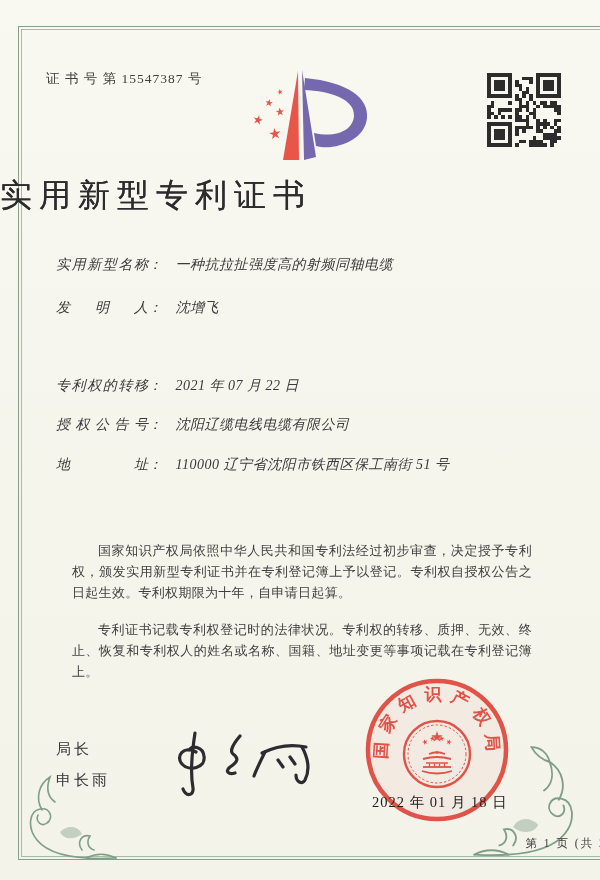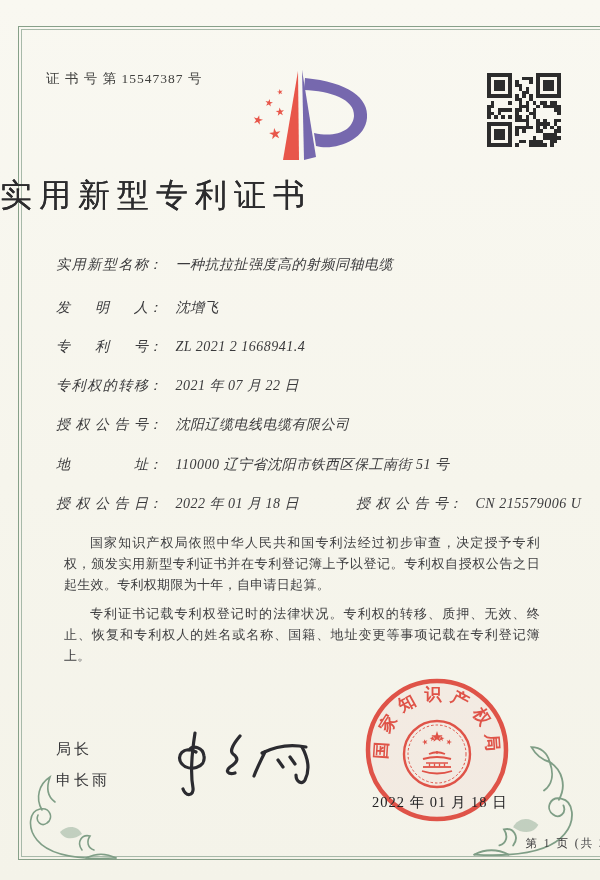--- a/index.html
+++ b/index.html
@@ -38,21 +38,21 @@
     display:inline-block;width:92px;vertical-align:top;
     text-align:justify;text-align-last:justify;text-justify:inter-character;
   }
   .fcolon{display:inline-block;}
   .fvalue{margin-left:10px;letter-spacing:.5px;}
   .grant-right{position:absolute;left:300px;top:0;}
   .paras{
     position:absolute;left:56px;top:524px;width:492px;
     font-size:13px;line-height:21px;color:#3f3f41;text-align:justify;
   }
-  .paras p{margin:8px;text-indent:2em;letter-spacing:.3px;}
+  .paras p{margin:16px;text-indent:2em;letter-spacing:.3px;}
   .signoff{position:absolute;left:56px;font-size:15px;color:#353537;letter-spacing:3px;}
   .sig{position:absolute;left:162px;top:712px;}
   .seal{position:absolute;left:364px;top:677px;width:146px;height:146px;}
   .seal-date{
     position:absolute;left:372px;top:793px;font-size:14.5px;color:#232325;
     letter-spacing:1px;font-weight:500;white-space:nowrap;
   }
   .footer{
     position:absolute;left:0;right:0;top:836px;text-align:right;
     font-size:11.5px;letter-spacing:2px;color:#3b3b3d;
@@ -219,45 +219,33 @@
   <div class="title">实用新型专利证书</div>
 
   <div class="frow" style="top:256px">
     <span class="flabel">实用新型名称</span><span class="fcolon">：</span>
     <span class="fvalue">一种抗拉扯强度高的射频同轴电缆</span>
   </div>
   <div class="frow" style="top:299px">
     <span class="flabel">发明人</span><span class="fcolon">：</span>
     <span class="fvalue">沈增飞</span>
   </div>
-  <div class="frow" style="top:338px">
-    <span class="flabel">专利号</span><span class="fcolon">：</span>
-    <span class="fvalue">ZL 2021 2 1668941.4</span>
-  </div>
   <div class="frow" style="top:377px">
     <span class="flabel">专利权的转移</span><span class="fcolon">：</span>
     <span class="fvalue">2021 年 07 月 22 日</span>
   </div>
   <div class="frow" style="top:416px">
     <span class="flabel">授权公告号</span><span class="fcolon">：</span>
     <span class="fvalue">沈阳辽缆电线电缆有限公司</span>
   </div>
   <div class="frow" style="top:456px">
     <span class="flabel">地址</span><span class="fcolon">：</span>
     <span class="fvalue">110000 辽宁省沈阳市铁西区保工南街 51 号</span>
   </div>
 
-  <div class="frow" style="top:495px;width:492px">
-    <span class="flabel">授权公告日</span><span class="fcolon">：</span>
-    <span class="fvalue">2022 年 01 月 18 日</span>
-    <span class="grant-right">
-      <span class="flabel">授权公告号</span><span class="fcolon">：</span>
-      <span class="fvalue">CN 215579006 U</span>
-    </span>
-  </div>
 
   <div class="paras">
     <p>国家知识产权局依照中华人民共和国专利法经过初步审查，决定授予专利权，颁发实用新型专利证书并在专利登记簿上予以登记。专利权自授权公告之日起生效。专利权期限为十年，自申请日起算。</p>
     <p>专利证书记载专利权登记时的法律状况。专利权的转移、质押、无效、终止、恢复和专利权人的姓名或名称、国籍、地址变更等事项记载在专利登记簿上。</p>
   </div>
 
   <div class="signoff" style="top:740px">局长</div>
   <div class="signoff" style="top:771px">申长雨</div>
 
   <svg class="sig" width="168" height="96" viewBox="0 0 168 96">

